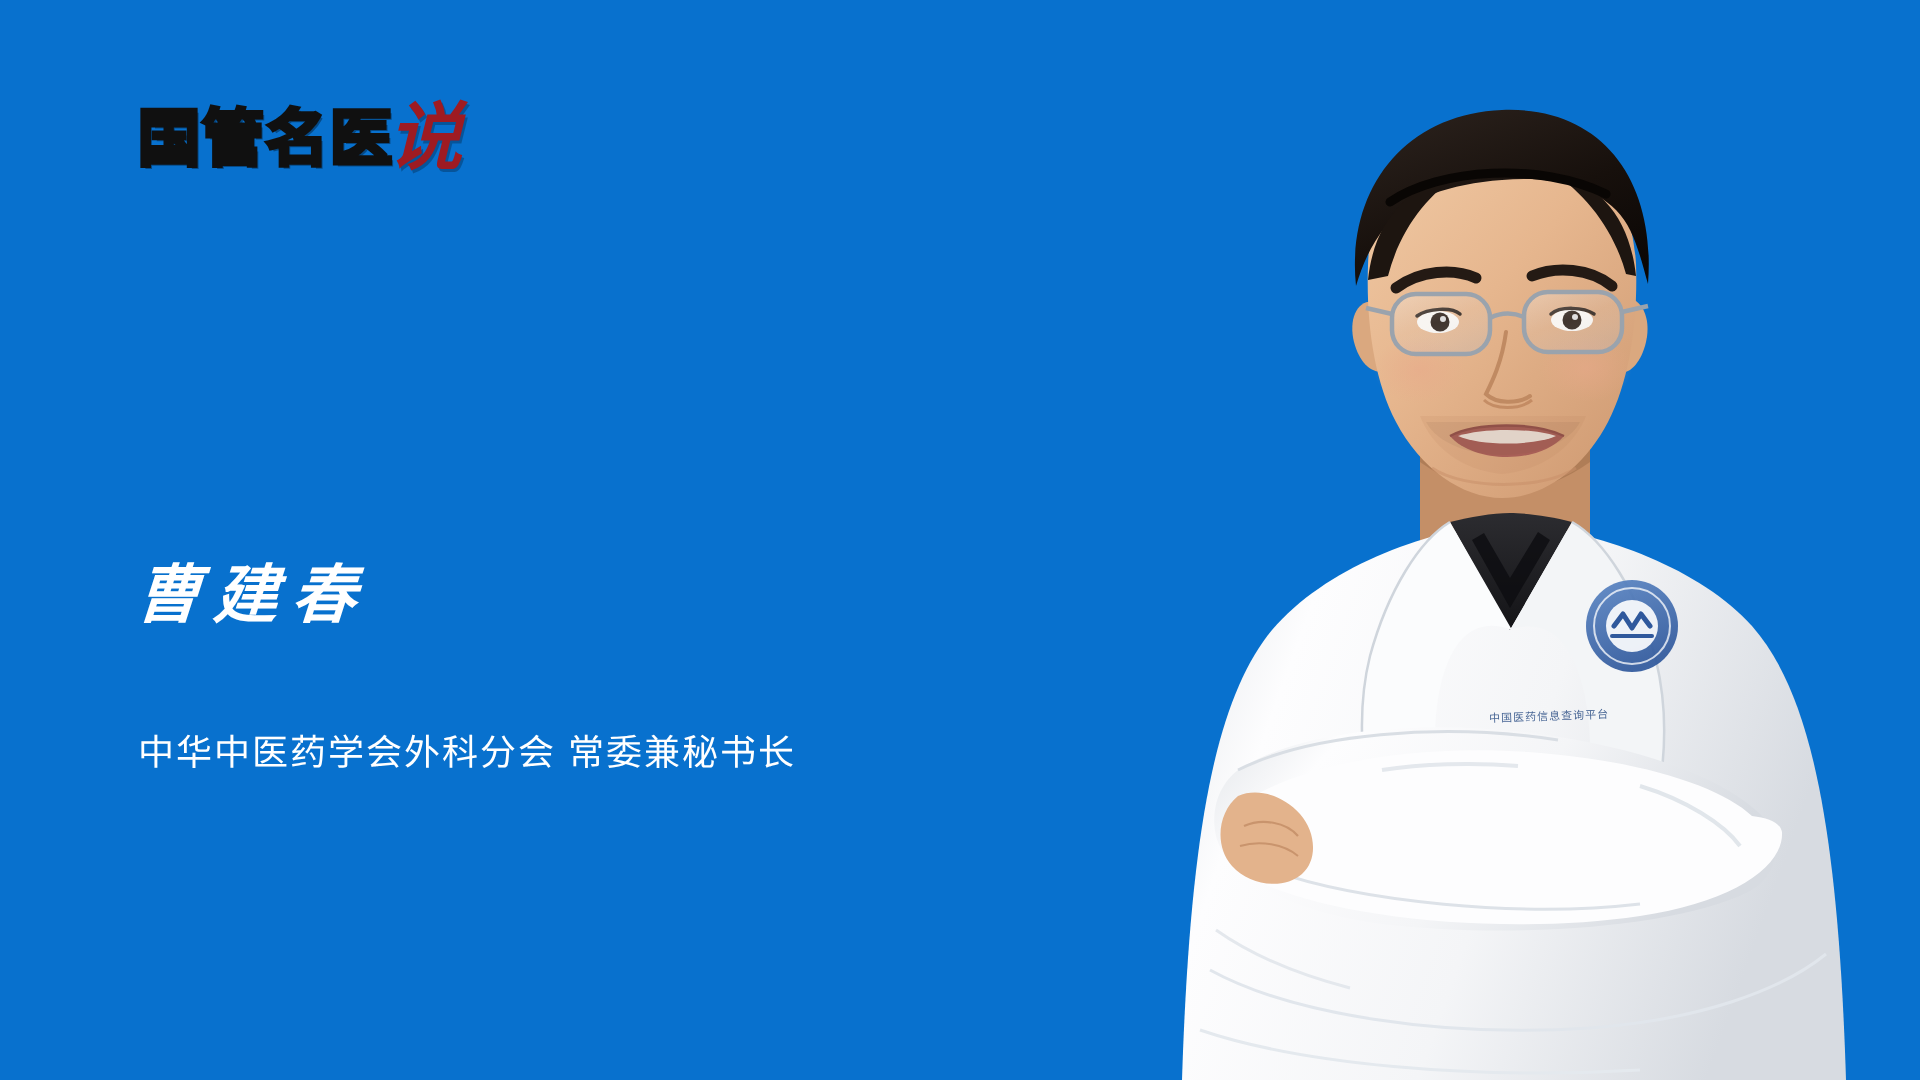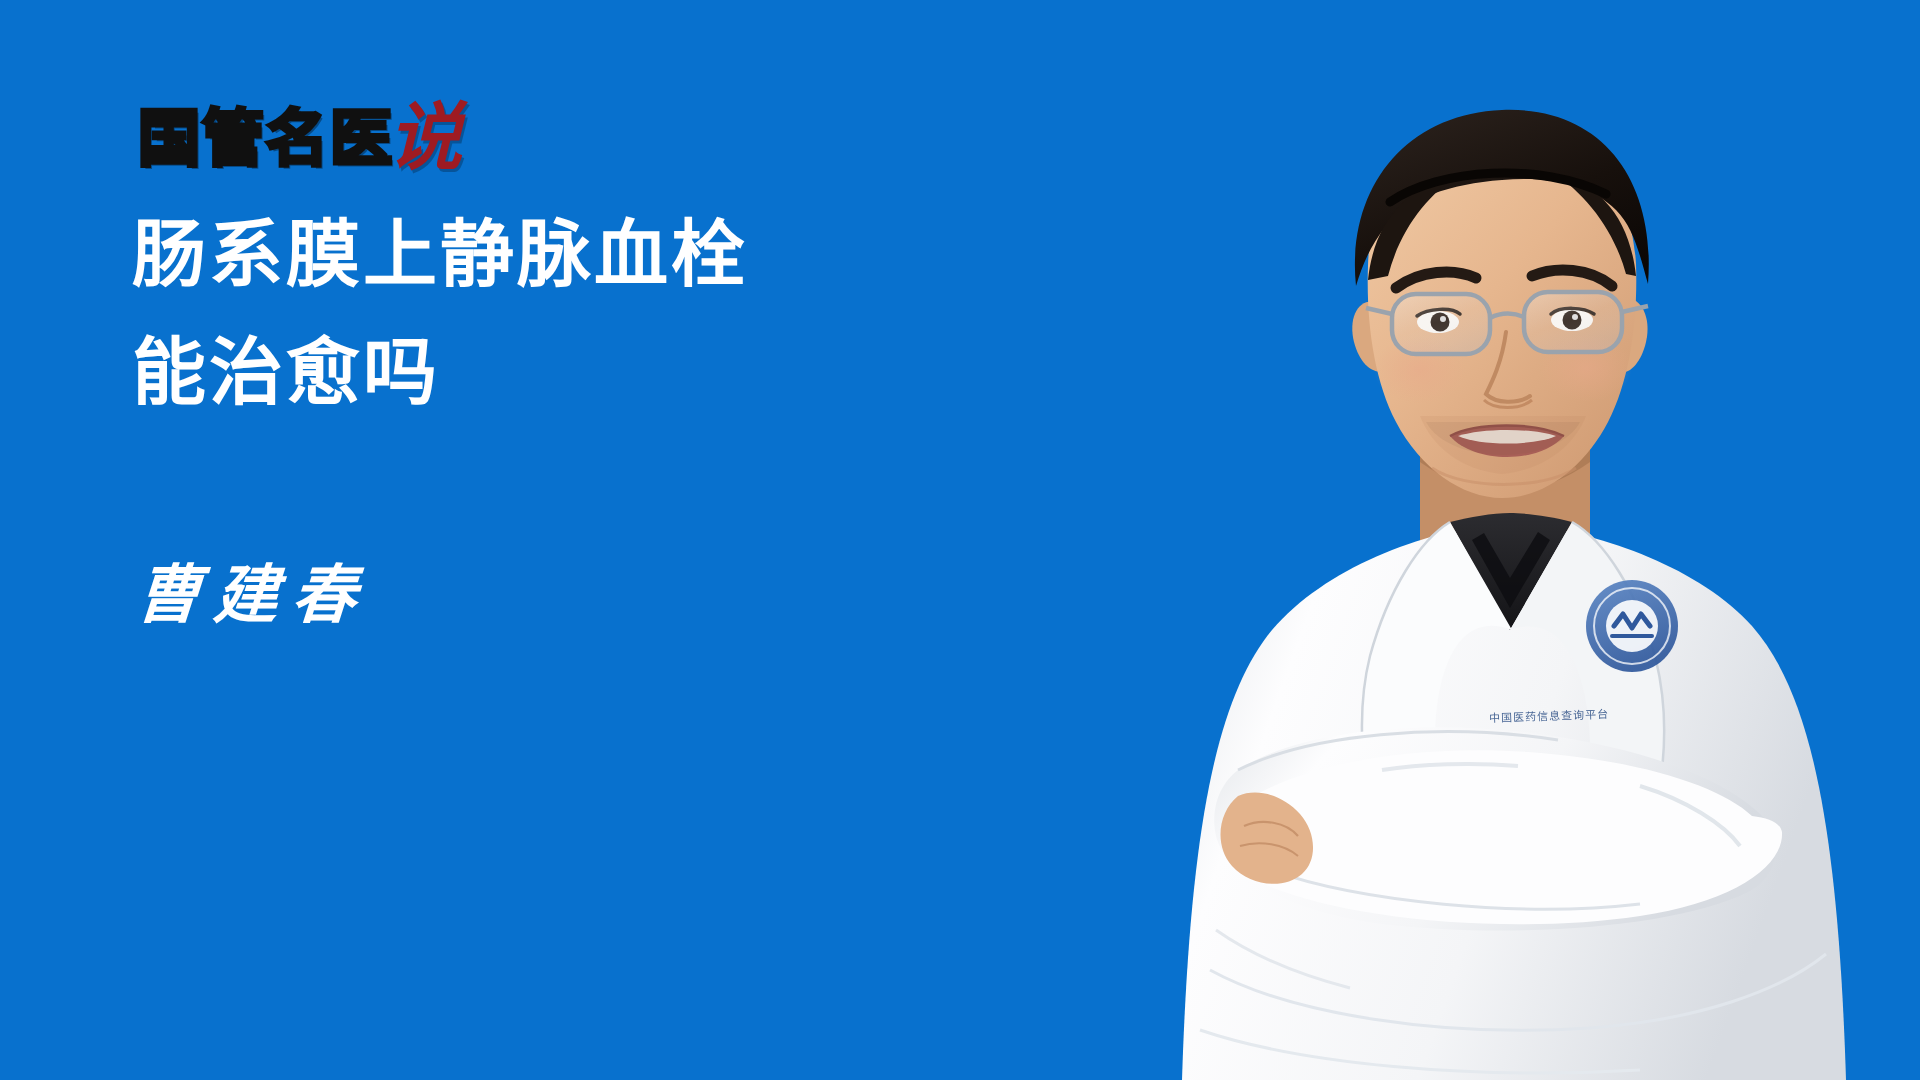--- a/index.html
+++ b/index.html
@@ -127,28 +127,25 @@
 </head>
 <body>
 
 <div id="stage">
 
   <div id="brand-logo">
     <span class="brand-main">国管名医</span>
     <span class="brand-accent">说</span>
   </div>
 
-  <div id="headline">
-    <div class="title-line">肠系膜上静脉血栓</div>
-    <div class="title-line">能治愈吗</div>
-  </div>
 
   <div id="doctor-name">曹建春</div>
 
   <div id="credentials">
+    <div class="cred-line">中华中医药学会外科分会  常委兼秘书长</div>
   </div>
 
   <div id="doctor-portrait">
     <svg viewBox="0 0 780 1010" xmlns="http://www.w3.org/2000/svg" aria-hidden="true">
       <defs>
         <linearGradient id="coatGrad" x1="0" y1="0" x2="1" y2="0.3">
           <stop offset="0%" stop-color="#e3e6ea"></stop>
           <stop offset="22%" stop-color="#fdfdfe"></stop>
           <stop offset="60%" stop-color="#f4f5f7"></stop>
           <stop offset="100%" stop-color="#d7dbe1"></stop>

